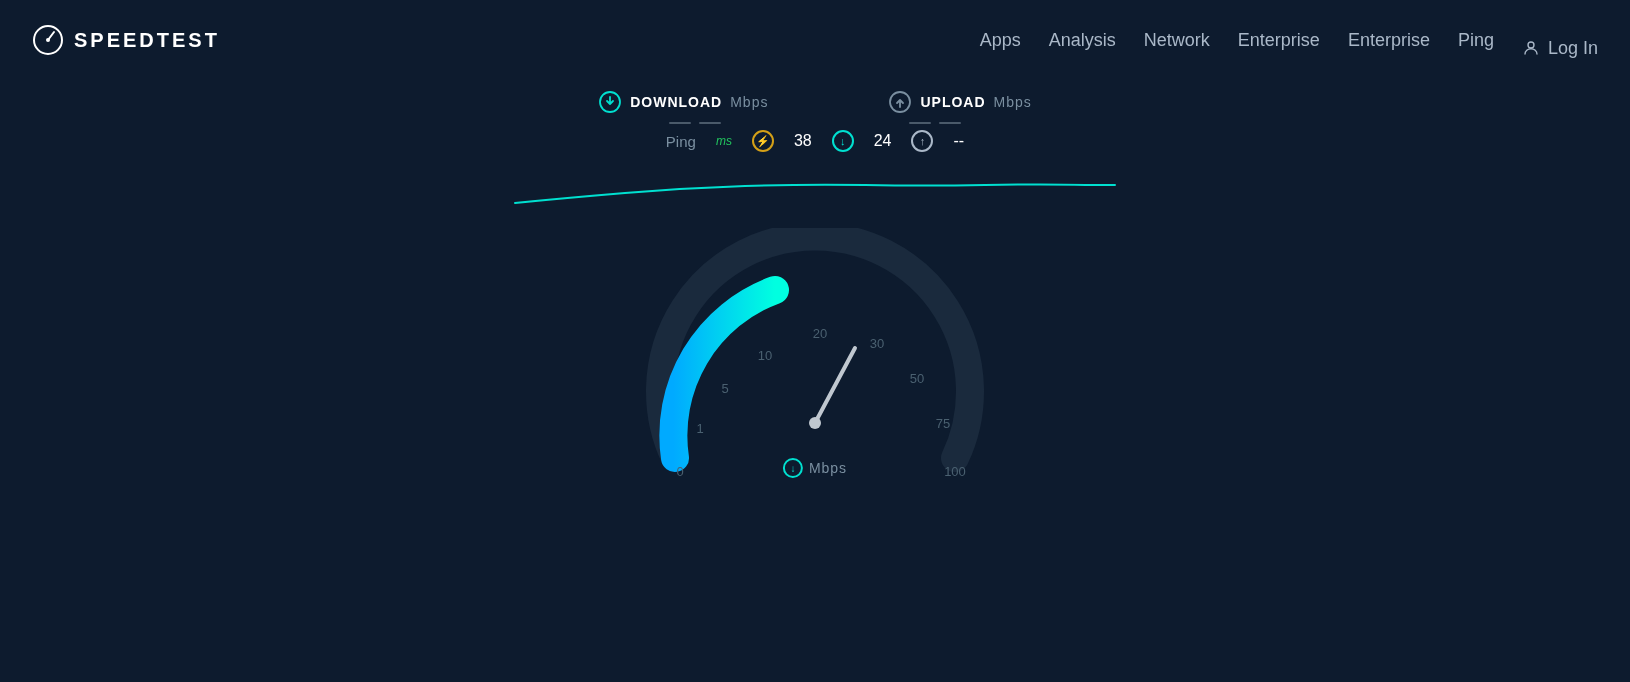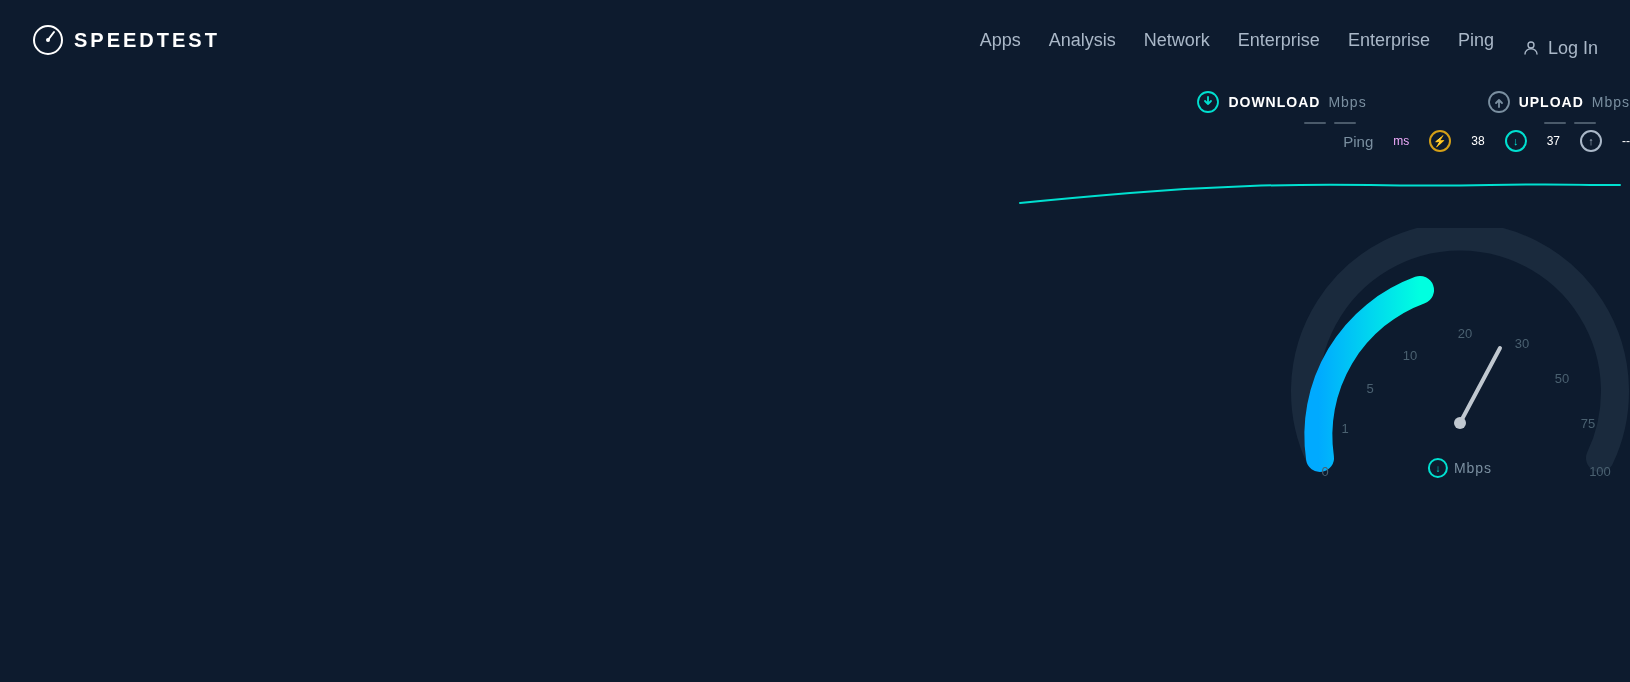--- a/index.html
+++ b/index.html
@@ -61,21 +61,21 @@
       font-size: 18px;
       color: #aab8c8;
       cursor: pointer;
       margin-top: 16px;
     }
 
     
     .main {
       display: flex;
       flex-direction: column;
-      align-items: flex-end;
+      align-items: center;
       padding-top: 10px;
       position: relative;
     }
 
     
     .speed-labels {
       display: flex;
       gap: 120px;
       margin-bottom: 8px;
     }
@@ -130,21 +130,21 @@
     .ping-row {
       display: flex;
       align-items: center;
       gap: 20px;
       margin-bottom: 6px;
       font-size: 15px;
       color: #aab8c8;
     }
 
     .ping-label { color: #7a8fa0; }
-    .ping-unit { color: #f0abfc; font-size: 12px; }
+    .ping-unit { color: #22c55e; font-size: 12px; font-style: italic; }
 
     .ping-icon-jitter {
       display: inline-flex;
       align-items: center;
       justify-content: center;
       width: 22px;
       height: 22px;
       border-radius: 50%;
       border: 2px solid #d4a017;
       color: #d4a017;
@@ -168,21 +168,21 @@
       align-items: center;
       justify-content: center;
       width: 22px;
       height: 22px;
       border-radius: 50%;
       border: 2px solid #aab8c8;
       color: #aab8c8;
       font-size: 11px;
     }
 
-    .ping-value { color: #ffffff; font-size: 12px; }
+    .ping-value { color: #ffffff; font-size: 16px; }
 
     
     .graph-container {
       position: relative;
       width: 620px;
       height: 60px;
       margin-bottom: -10px;
     }
 
     
@@ -298,21 +298,21 @@
   </div>
 
   <div class="ping-row">
     <span class="ping-label">Ping</span>
     <span class="ping-unit">ms</span>
 
     <span class="ping-icon-jitter">⚡</span>
     <span class="ping-value">38</span>
 
     <span class="ping-icon-down">↓</span>
-    <span class="ping-value">37</span>
+    <span class="ping-value">24</span>
 
     <span class="ping-icon-up">↑</span>
     <span class="ping-value">--</span>
   </div>
 
   <div class="graph-container">
     <svg width="620" height="60" viewBox="0 0 620 60" fill="none">
       <path d="M10,45 Q60,40 120,35 Q180,30 240,28 Q300,26 360,27 Q420,28 480,27 Q540,26 580,27 L610,27" stroke="#00e0d0" stroke-width="2" fill="none" stroke-linecap="round"></path>
     </svg>
   </div>

